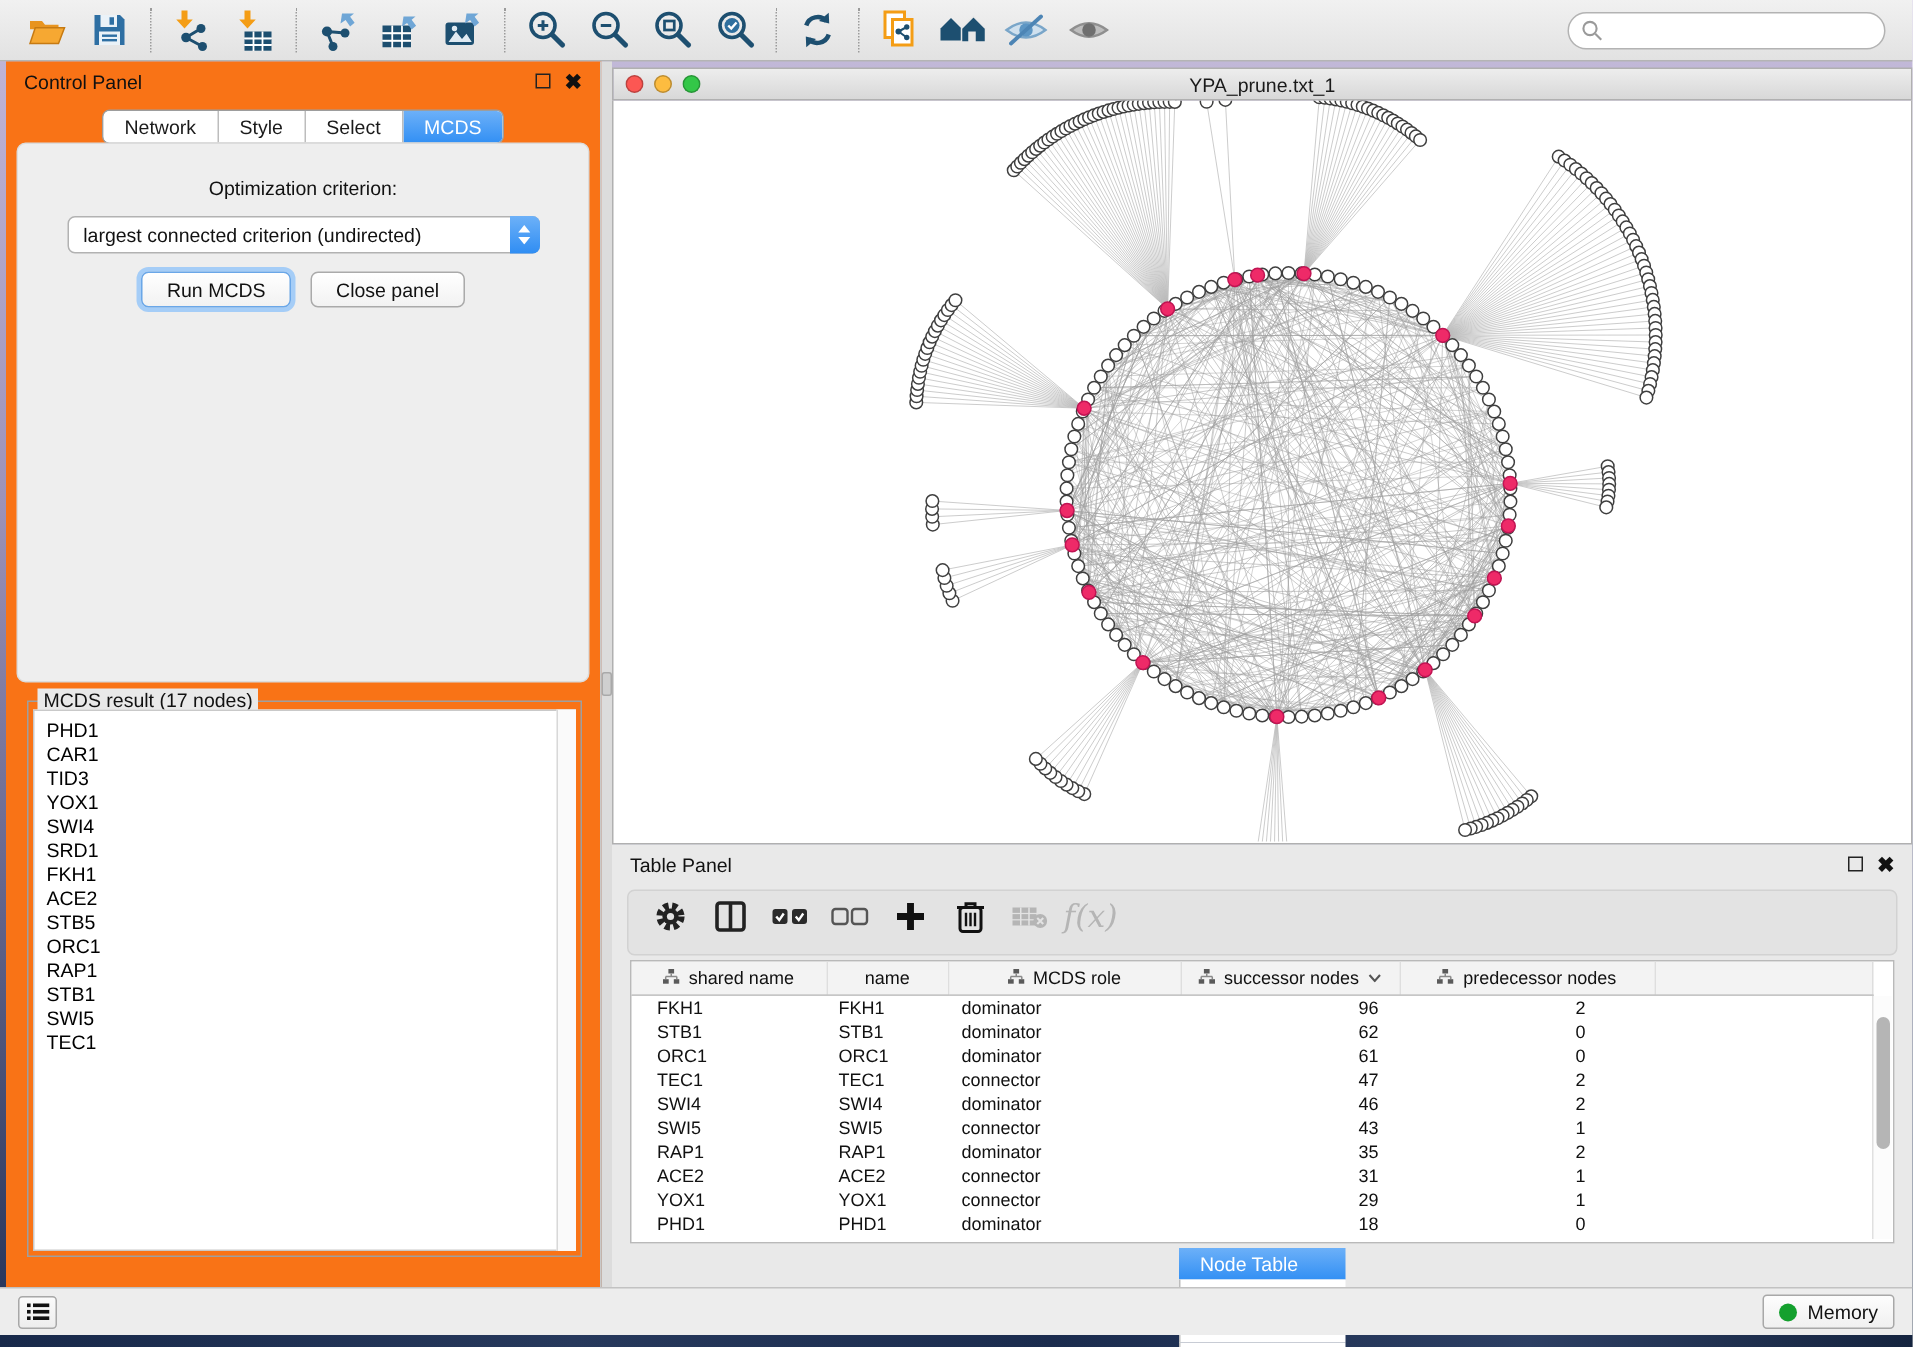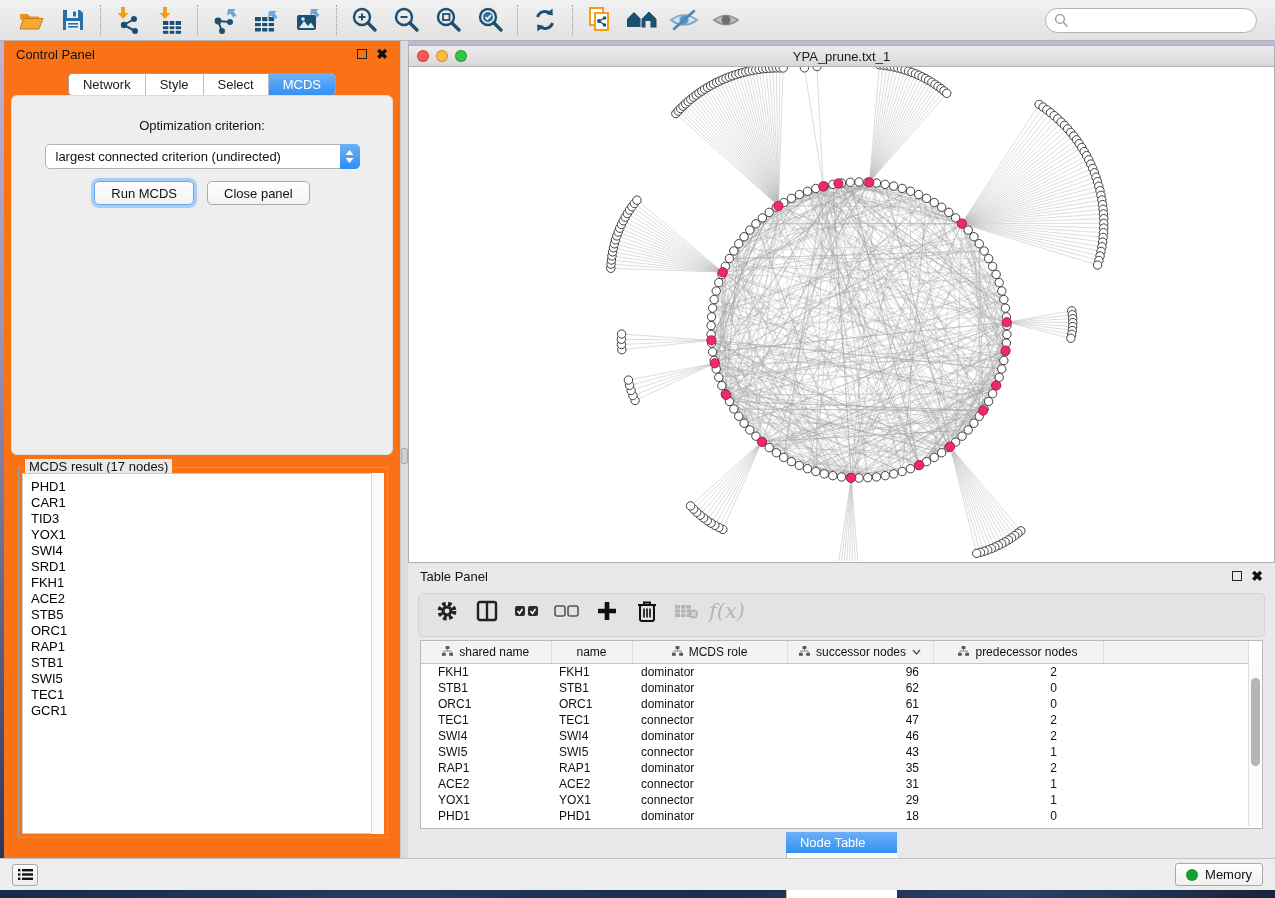--- a/index.html
+++ b/index.html
@@ -307,21 +307,20 @@
         <div class="row">SWI4</div>
         <div class="row">SRD1</div>
         <div class="row">FKH1</div>
         <div class="row">ACE2</div>
         <div class="row">STB5</div>
         <div class="row">ORC1</div>
         <div class="row">RAP1</div>
         <div class="row">STB1</div>
         <div class="row">SWI5</div>
         <div class="row">TEC1</div>
-        <div class="row">GCR1</div>
       </div>
     <div class="mcds-scroll"></div>
   </div>
 </div>
 
 <div class="vsplit">
     <div class="grip"></div>
   </div>
 
 <div class="net-window">

